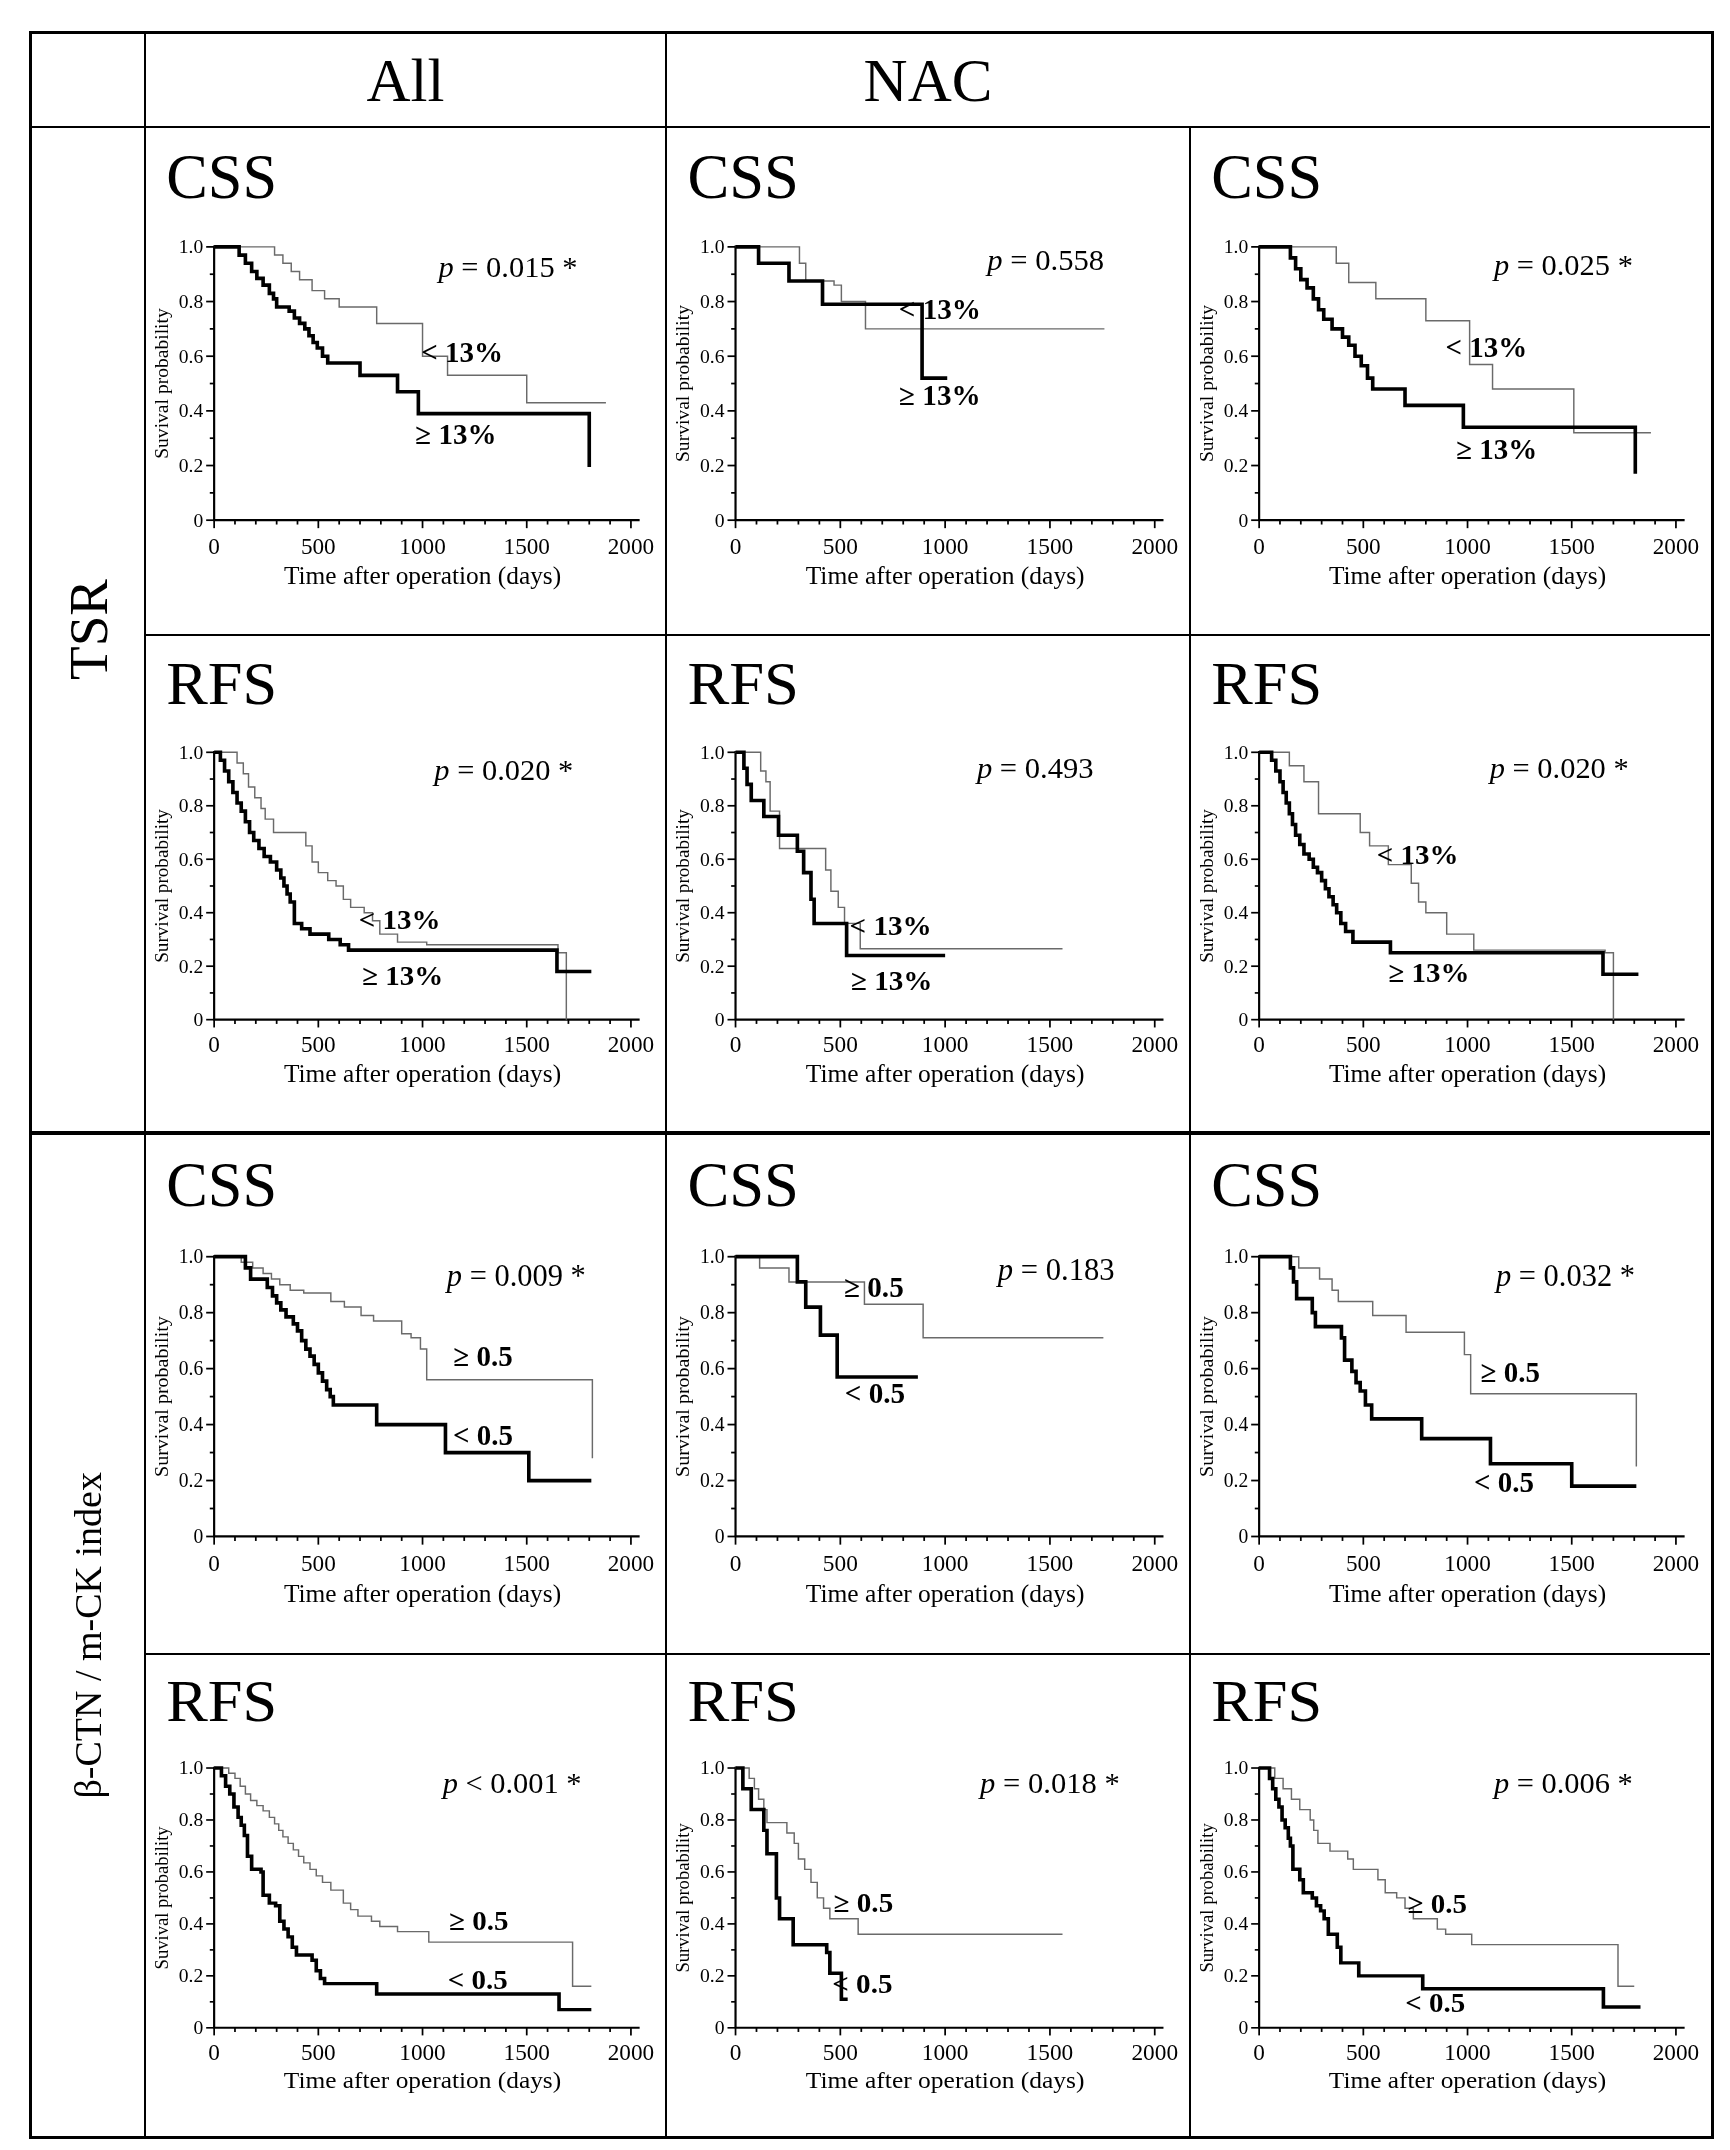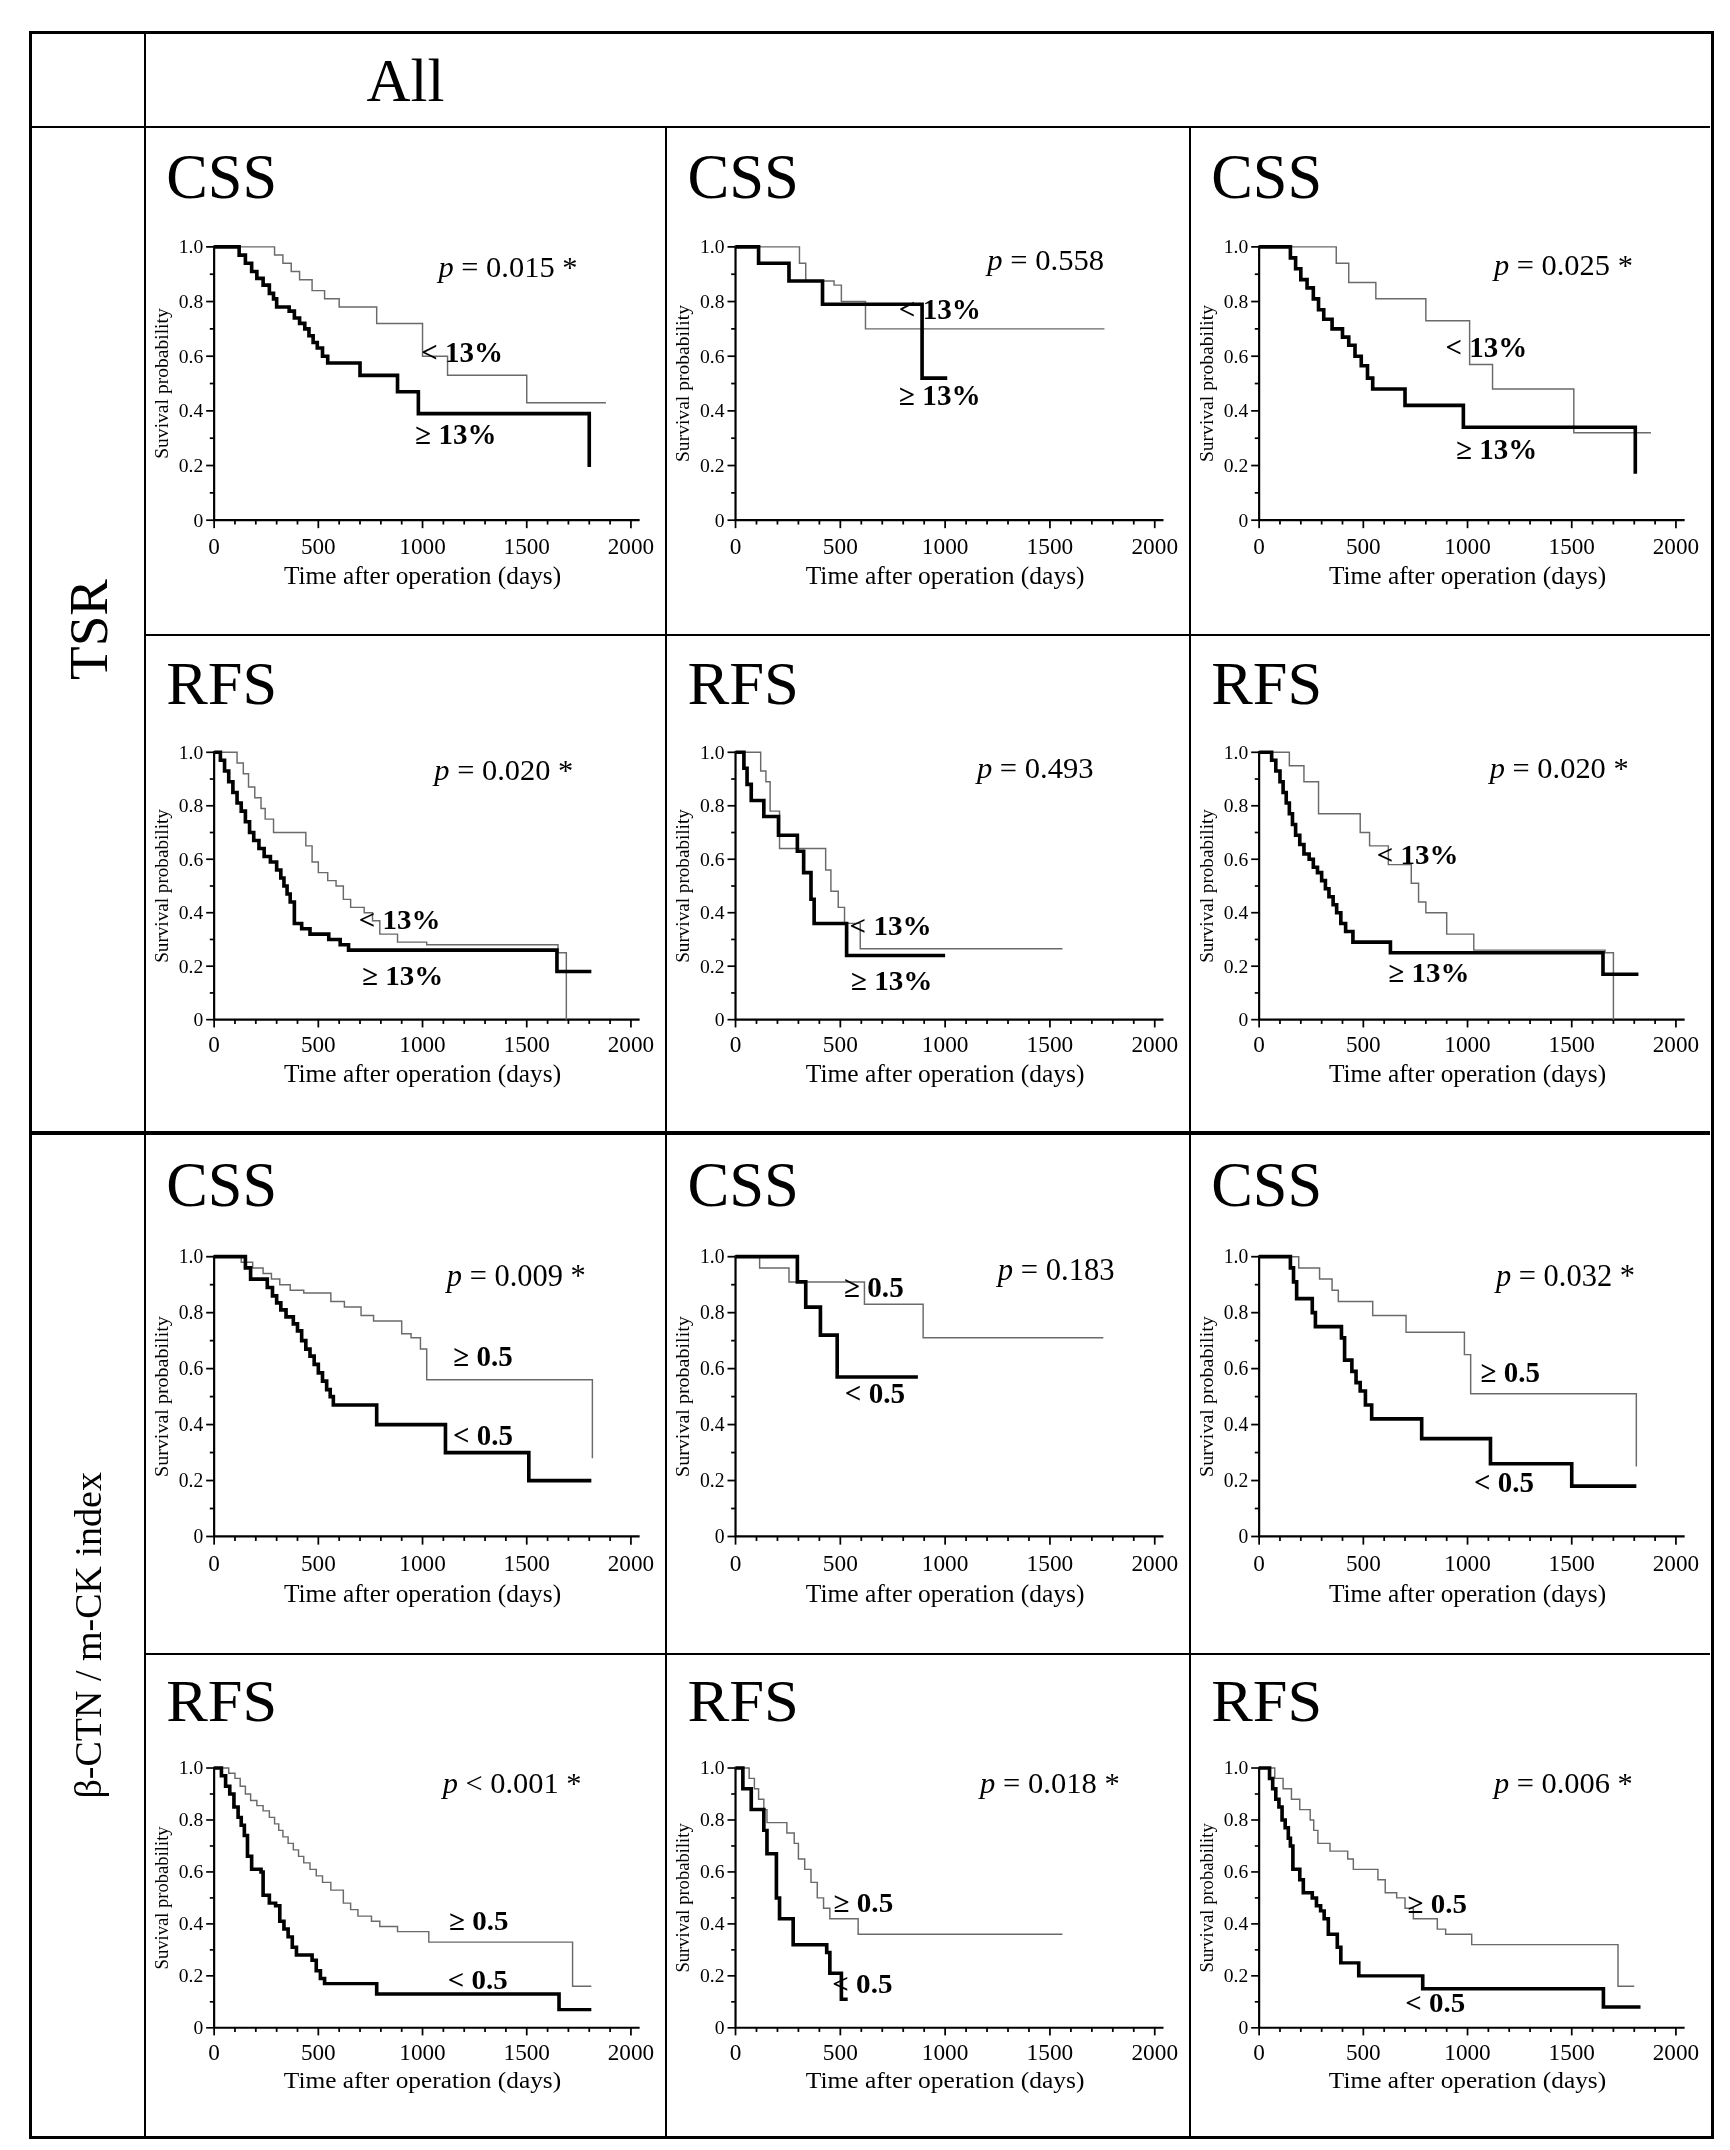--- a/index.html
+++ b/index.html
@@ -31,20 +31,21 @@
   .p-label{font-size:42px;}
   .grp-label{font-size:40px;font-weight:bold;}
 </style>
 </head>
 <body>
 
 <div class="fig-table">
 
   <div class="cell" style="grid-row:1;grid-column:1;"></div>
   <div class="cell bl head" style="grid-row:1;grid-column:2;">All</div>
+  <div class="cell bl head" style="grid-row:1;grid-column:3;">NAC</div>
 
   <div class="cell bt rowlab" style="grid-row:2 / span 2;grid-column:1;">
     <span class="rotlab rot-tsr">TSR</span>
   </div>
   <div class="cell bt-thick rowlab" style="grid-row:4 / span 2;grid-column:1;">
     <span class="rotlab rot-bctn">β-CTN / m-CK index</span>
   </div>
 
   <div class="cell bl bt plotcell" style="grid-row:2;grid-column:2;">
       <svg viewBox="0 0 716 698" preserveAspectRatio="none">

